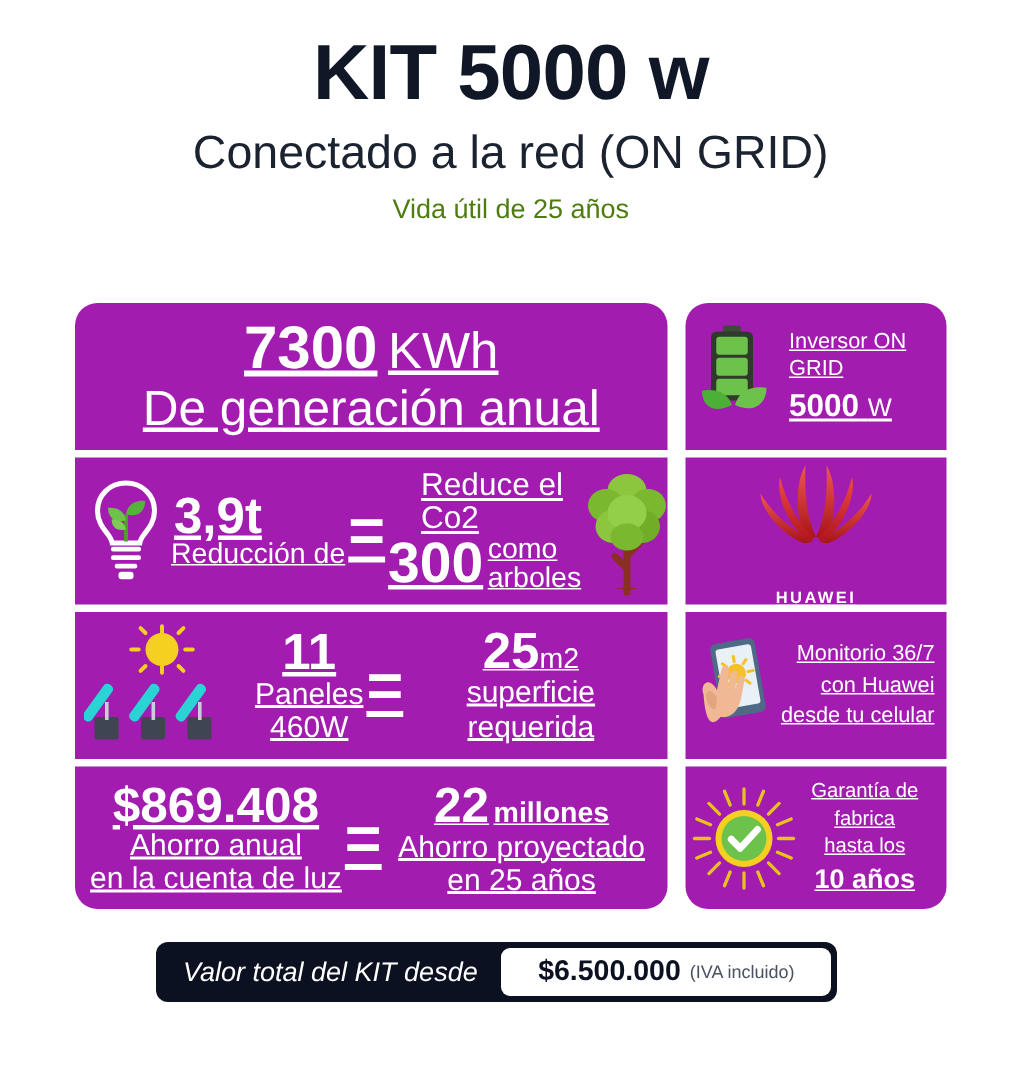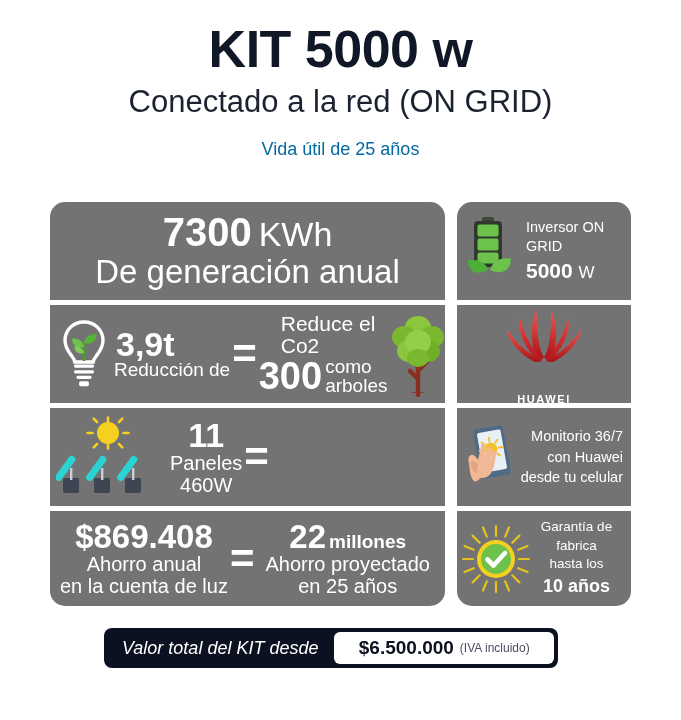--- a/index.html
+++ b/index.html
@@ -15,36 +15,36 @@
   .header { text-align: center; padding-top: 22px; }
   .title {
     font-size: 52px; font-weight: 700; color: #101827;
     letter-spacing: -0.5px; line-height: 1.05;
   }
   .subtitle {
     font-size: 31px; font-weight: 400; color: #1b2230;
     margin-top: 8px; line-height: 1.1;
   }
   .tagline {
-    font-size: 18px; font-weight: 400; color: #0369a1;
-    margin-top: 20px;
+    font-size: 18px; font-weight: 400; color: #4d7c0f;
+    margin-top: 10px;
   }
 
   
   .body-wrap {
     position: absolute; left: 50px; top: 202px;
     width: 581px; height: 404px;
     display: flex; gap: 12px;
   }
   .left-col { width: 395px; display: flex; flex-direction: column; gap: 5px; }
   .right-col { width: 174px; display: flex; flex-direction: column; gap: 5px; }
 
   .card {
-    background: #737373; color: #fff;
-    position: relative; overflow: hidden;
+    background: #a21caf; color: #fff;
+    position: relative; overflow: hidden; text-decoration: underline;
   }
   .card.r-top    { border-radius: 15px 15px 0 0; }
   .card.r-bottom { border-radius: 0 0 15px 15px; }
 
   
   .gen-card { height: 98px; display:flex; flex-direction:column; align-items:center; justify-content:center; }
   .gen-line1 { display:flex; align-items:baseline; gap:7px; }
   .gen-num { font-size: 40px; font-weight: 700; line-height:1; }
   .gen-unit { font-size: 34px; font-weight: 400; line-height:1; }
   .gen-line2 { font-size: 33px; font-weight: 400; margin-top: 2px; line-height:1.1; }
@@ -227,20 +227,26 @@
               <rect x="68" y="38" width="7" height="29" rx="3" fill="#2ad4d4" transform="rotate(36 71.5 52)"></rect>
             </g>
           </svg>
         </span>
         <div class="pan-stats">
           <div class="pan-num">11</div>
           <div class="pan-sub">Paneles</div>
           <div class="pan-sub">460W</div>
         </div>
         <div class="eq-sign">=</div>
+        <div class="pan-right">
+          <div>
+            <span class="pan-25">25</span><span class="pan-m2">m2</span>
+          </div>
+          <div class="pan-sup">superficie requerida</div>
+        </div>
       </div>
 
       <div class="card r-bottom sav-card">
         <div class="sav-left">
           <div class="sav-amount">$869.408</div>
           <div class="sav-sub">Ahorro anual</div>
           <div class="sav-sub">en la cuenta de luz</div>
         </div>
         <div class="eq-sign">=</div>
         <div class="sav-right">

